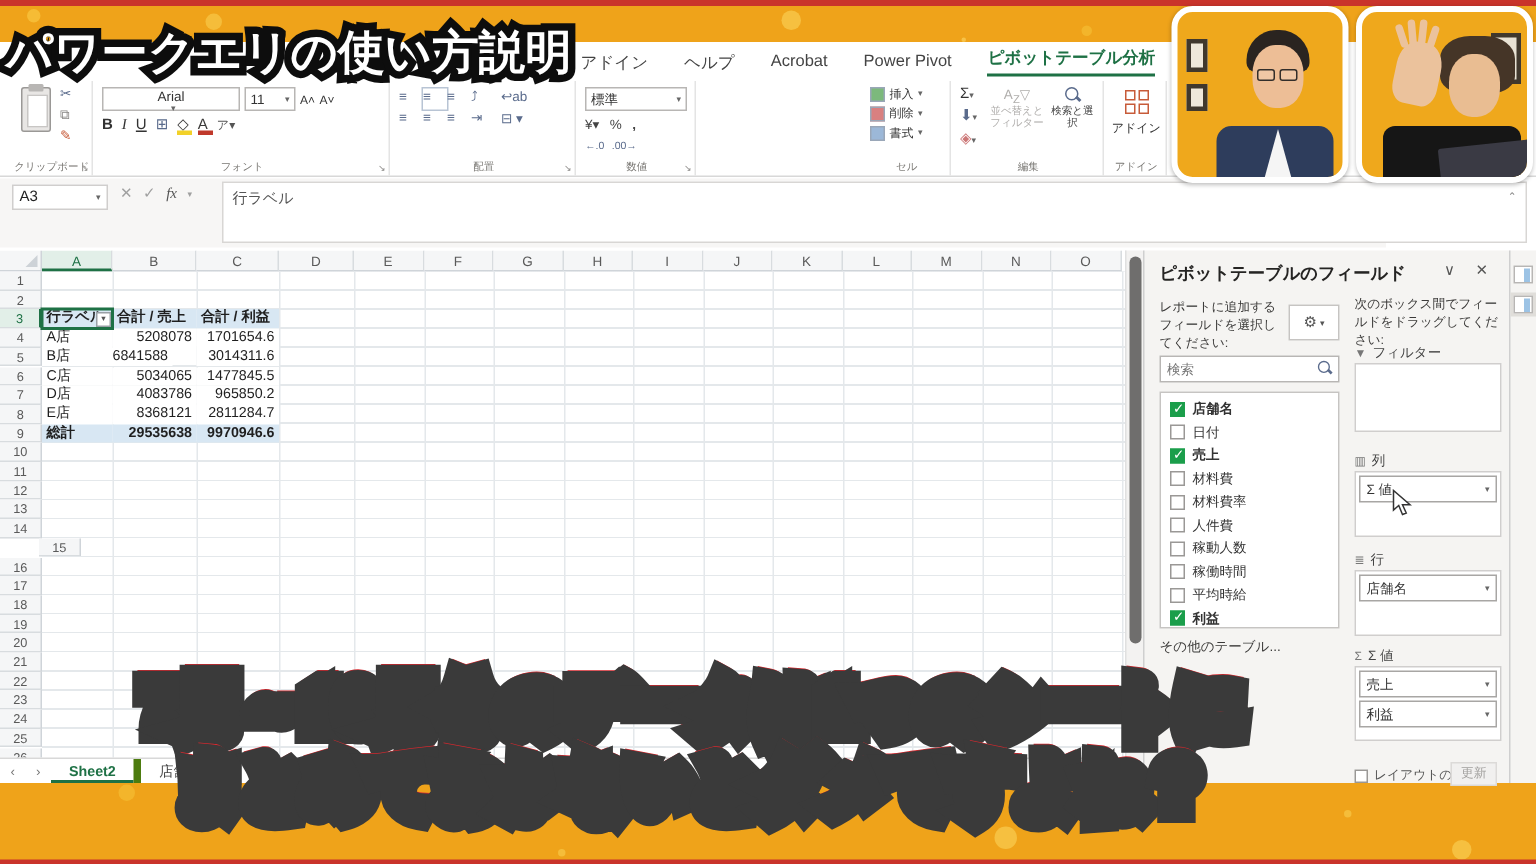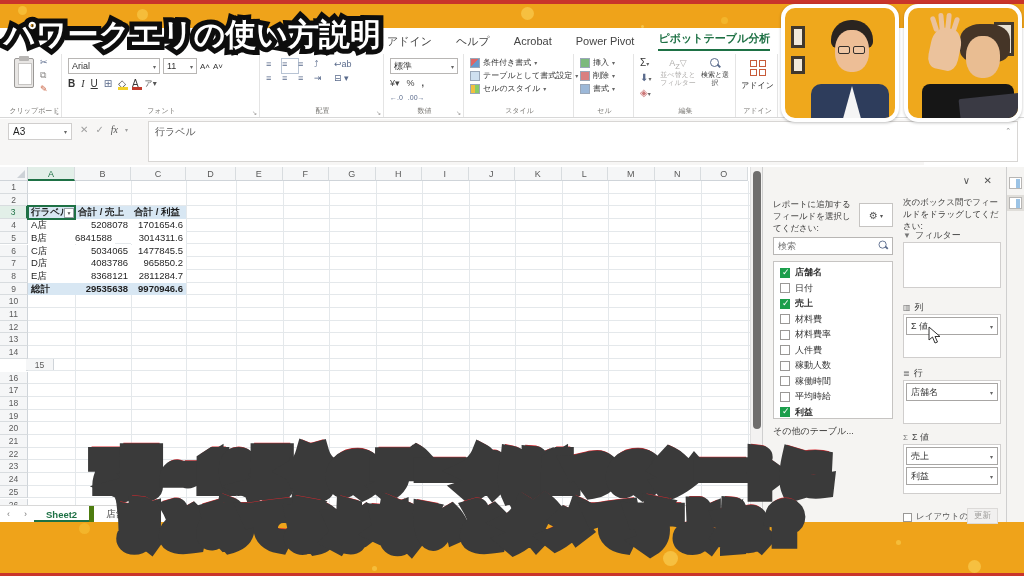--- a/index.html
+++ b/index.html
@@ -215,21 +215,21 @@
         <span>✂</span>
         <span style="color:#8a8886;">⧉</span>
         <span style="color:#C75B39;">✎</span>
       </div>
       <div class="rgroup-label">クリップボード</div>
       <div class="launcher">↘</div>
     </div>
 
     <div class="rgroup g-font">
       <div class="font-row1">
-        <div class="combo" style="width:92px;">
+        <div class="combo" style="width:92px;flex-direction:column;">
             <span>Arial</span>
             <span class="car">▾</span>
           </div>
         <div class="combo" style="width:34px;">
             <span>11</span>
             <span class="car">▾</span>
           </div>
         <span class="fbtn">A˄</span>
         <span class="fbtn">A˅</span>
       </div>
@@ -276,40 +276,20 @@
         <span style="font-weight:bold;">,</span>
       </div>
       <div class="num-row3">
         <span>←.0</span>
         <span>.00→</span>
       </div>
       <div class="rgroup-label">数値</div>
       <div class="launcher">↘</div>
     </div>
 
-    <div class="rgroup g-style">
-      <div class="stack-btns">
-          <div class="stack-btn">
-            <div class="mini-ico" style="background: linear-gradient(135deg, rgb(221, 102, 102) 50%, rgb(102, 153, 204) 50%);"></div>
-            <div>条件付き書式</div>
-            <div class="car" style="display: inline;">▾</div>
-          </div>
-          <div class="stack-btn">
-            <div class="mini-ico" style="background: rgb(207, 224, 240);"></div>
-            <div>テーブルとして書式設定</div>
-            <div class="car" style="display: inline;">▾</div>
-          </div>
-          <div class="stack-btn">
-            <div class="mini-ico" style="background: linear-gradient(90deg, rgb(240, 192, 64) 50%, rgb(136, 204, 102) 50%);"></div>
-            <div>セルのスタイル</div>
-            <div class="car" style="display: inline;">▾</div>
-          </div>
-        </div>
-      <div class="rgroup-label">スタイル</div>
-    </div>
 
     <div class="rgroup g-cells">
       <div class="stack-btns">
           <div class="stack-btn">
             <div class="mini-ico" style="background: rgb(124, 185, 124);"></div>
             <div>挿入</div>
             <div class="car" style="display: inline;">▾</div>
           </div>
           <div class="stack-btn">
             <div class="mini-ico" style="background: rgb(217, 128, 128);"></div>
@@ -468,20 +448,21 @@
   <div class="sheettab-bar">
     <span class="tab-nav">‹</span>
     <span class="tab-nav">›</span>
     <span id="sheet-tabs" style="display:flex;height:100%;">
         <div class="stab active">Sheet2</div>
         <div class="stab">店舗デ</div>
       </span>
   </div>
 
   <div class="fields-panel">
+    <div class="p-title">ピボットテーブルのフィールド</div>
     <span class="p-title-ctrl p-chevron">∨</span>
     <span class="p-title-ctrl p-close">✕</span>
 
     <div class="p-instr-left">レポートに追加するフィールドを選択してください:</div>
     <div class="p-gear">
         <span>⚙</span>
         <span class="car">▾</span>
       </div>
 
     <div class="p-search">

